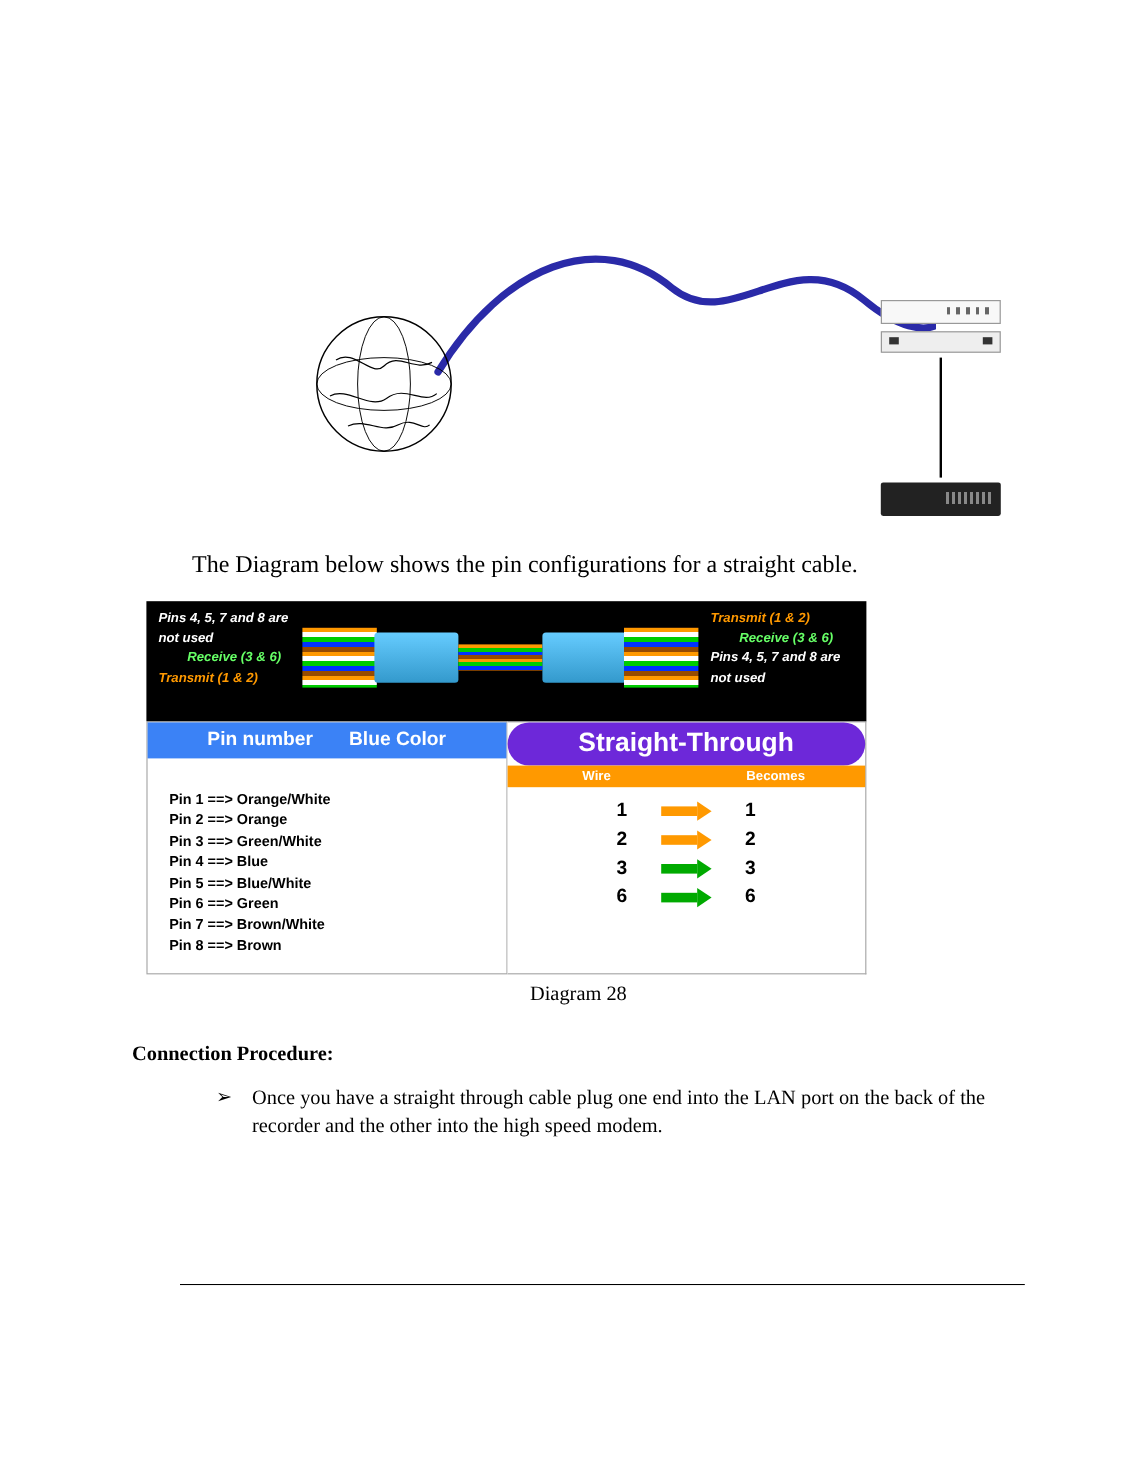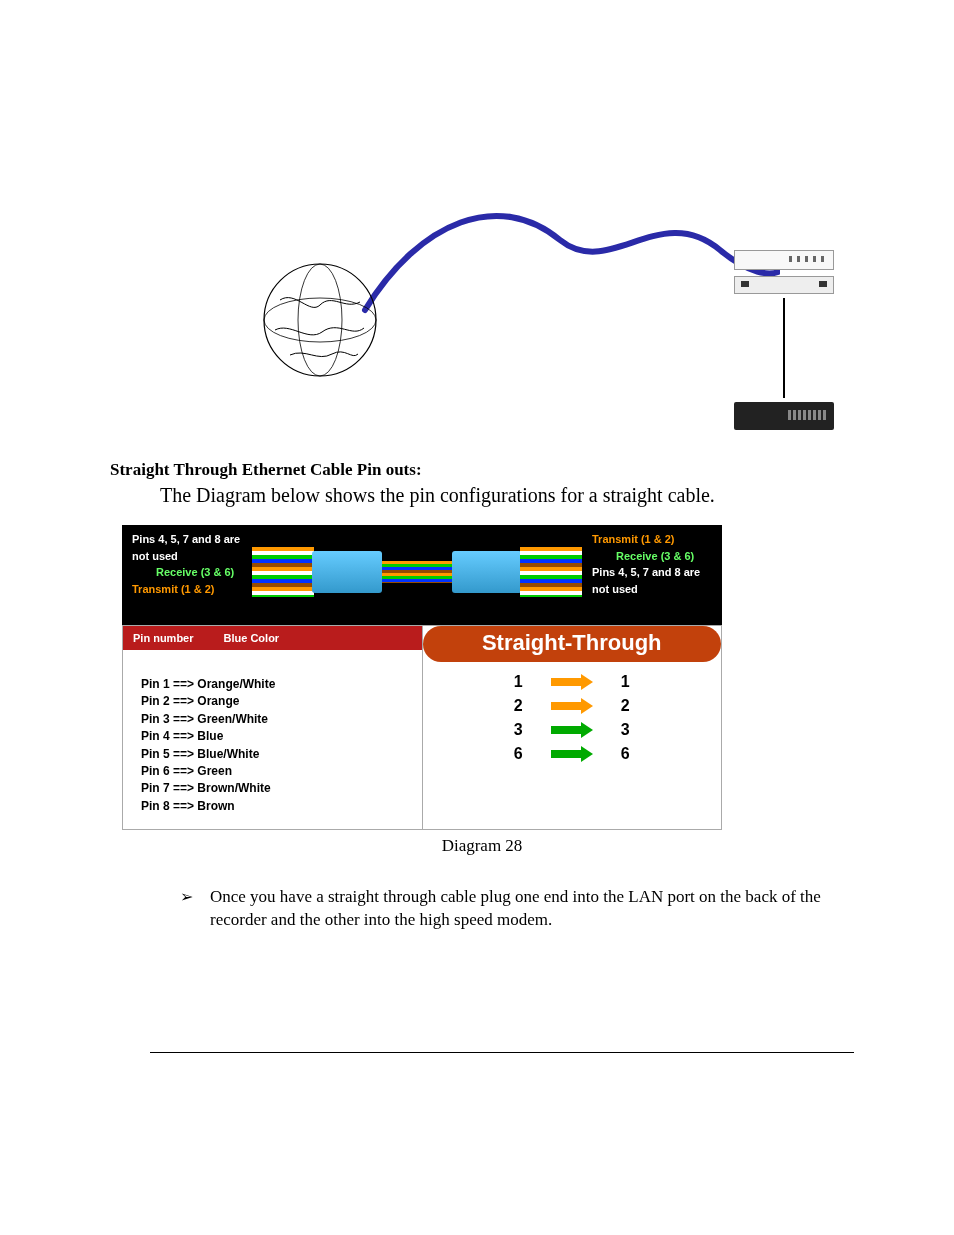--- a/index.html
+++ b/index.html
@@ -103,20 +103,21 @@
     font-weight: bold;
     height: 100px;
     position: relative;
     overflow: hidden;
   }
   .cv-left, .cv-right {
     position: absolute;
     top: 6px;
     width: 120px;
     line-height: 1.5;
+    font-style: italic;
   }
   .cv-left { left: 10px; }
   .cv-right { right: 10px; text-align: left; }
   .lbl-white  { color: #fff; }
   .lbl-green  { color: #6f6; padding-left: 24px; }
   .lbl-orange { color: #f90; }
   .cv-cable   { position:absolute; left:130px; right:140px; top:18px; height:58px;}
   .plug {
     position:absolute; top:8px; width:70px; height:42px;
     background: linear-gradient(#6cf,#39c);
@@ -132,44 +133,45 @@
     background:repeating-linear-gradient(180deg,#f90 0 3px,#0c0 3px 6px,#03f 6px 9px,#964B00 9px 12px);}
 
   .pinout-lower { display:flex; }
   .pin-left {
     width: 50%;
     background:#fff;
     border:1px solid #aaa;
     font-family: Arial, sans-serif;
   }
   .pin-left-hdr {
-    background:#b91c1c;
+    background:#3b82f6;
     color:#fff;
     font-weight:bold;
-    font-size:11px;
+    font-size:16px;
     padding:6px 10px;
     display:flex;
     gap:30px;
+    justify-content:center;
   }
   .pin-list {
     padding:26px 18px 14px;
     font-size:12px;
     font-weight:bold;
     color:#000;
     line-height:1.45;
   }
   .pin-right {
     width:50%;
     border:1px solid #aaa;
     border-left:none;
     font-family: Arial, sans-serif;
     background:#fff;
   }
   .st-title {
-    background:#c2410c;
+    background:#6d28d9;
     color:#fff;
     font-size:22px;
     font-weight:bold;
     text-align:center;
     padding:4px 0 6px;
     border-radius:18px;
   }
   .st-sub {
     background:#f90;
     color:#fff;
@@ -250,21 +252,20 @@
       <ellipse cx="60" cy="60" rx="22" ry="56" fill="none" stroke="#000" stroke-width="0.8"></ellipse>
     </svg>
     <div class="devices">
       <div class="modem"></div>
       <div class="router"></div>
       <div class="vline"></div>
       <div class="dvr"></div>
     </div>
   </div>
 
-  <p class="heading">Straight Through Ethernet Cable Pin outs:</p>
   <p class="intro">The Diagram below shows the pin configurations for a straight cable.</p>
 
   <div class="pinout-figure">
     <div class="cable-visual">
       <div class="cv-left">
         <div class="lbl-white">Pins 4, 5, 7 and 8 are not used</div>
         <div class="lbl-green">Receive (3 &amp; 6)</div>
         <div class="lbl-orange">Transmit (1 &amp; 2)</div>
       </div>
       <div class="cv-cable">
@@ -293,20 +294,24 @@
             <div>Pin 3 ==&gt; Green/White</div>
             <div>Pin 4 ==&gt; Blue</div>
             <div>Pin 5 ==&gt; Blue/White</div>
             <div>Pin 6 ==&gt; Green</div>
             <div>Pin 7 ==&gt; Brown/White</div>
             <div>Pin 8 ==&gt; Brown</div>
           </div>
       </div>
       <div class="pin-right">
         <div class="st-title">Straight-Through</div>
+        <div class="st-sub">
+          <span>Wire</span>
+          <span>Becomes</span>
+        </div>
         <div class="st-rows" id="st-rows">
             <div class="st-row">
               <span>1</span>
               <span class="arrow orange"></span>
               <span>1</span>
             </div>
             <div class="st-row">
               <span>2</span>
               <span class="arrow orange"></span>
               <span>2</span>
@@ -321,20 +326,21 @@
               <span class="arrow green"></span>
               <span>6</span>
             </div>
           </div>
       </div>
     </div>
   </div>
 
   <div class="caption">Diagram 28</div>
 
+  <p class="heading">Connection Procedure:</p>
 
   <ul class="bullets" id="bullets">
       <li>Once you have a straight through cable plug one end into the LAN port on the back of the recorder and the other into the high speed modem.</li>
     </ul>
 
 </div>
 
 <hr class="footer-rule">
 
 </body></html>

